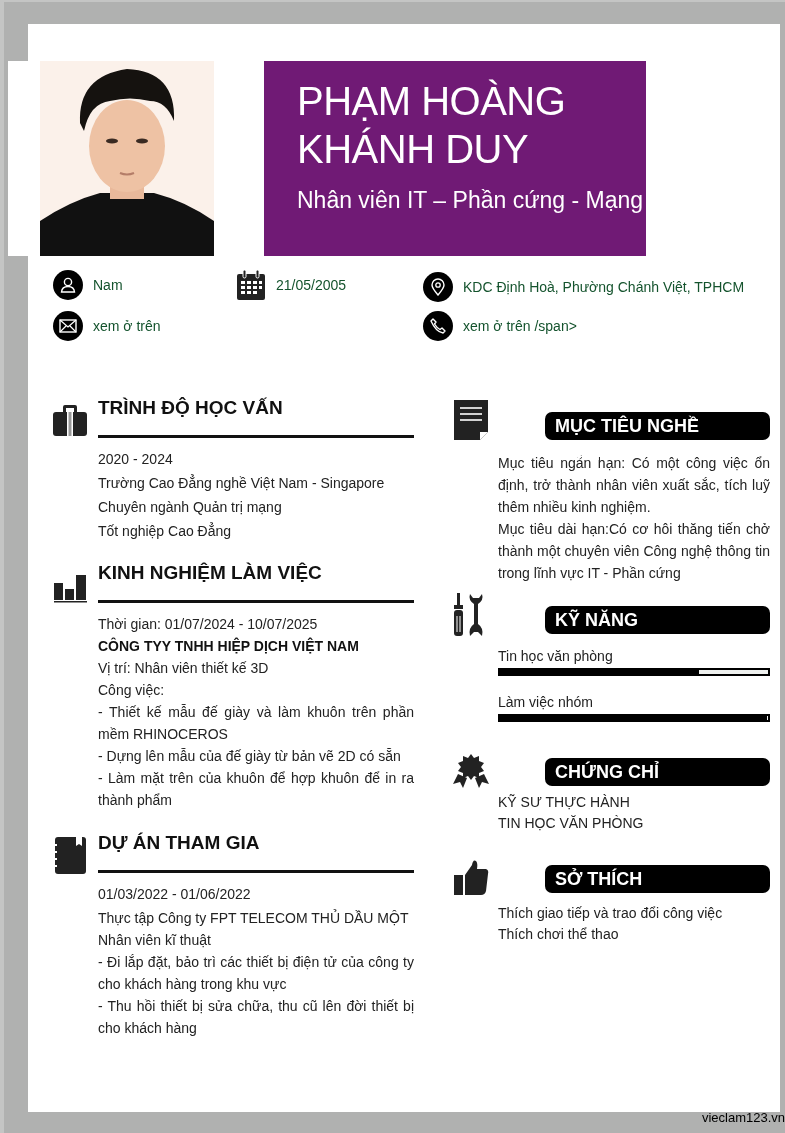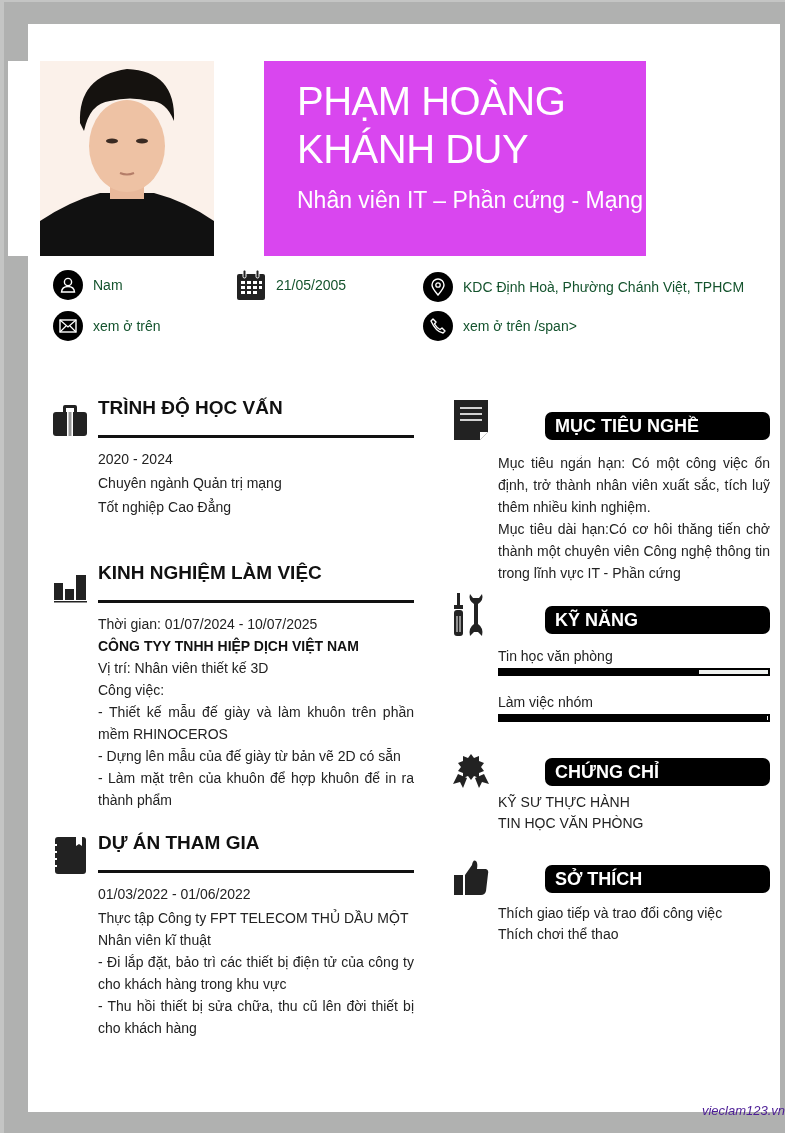--- a/index.html
+++ b/index.html
@@ -13,30 +13,30 @@
     border-top: 2px solid #c4c5c4;
   }
   .page {
     position: absolute; left: 24px; top: 22px; width: 752px; height: 1088px;
     background: #fff;
   }
   .page-ext {
     position: absolute; left: 4px; top: 59px; width: 24px; height: 195px; background: #fff;
   }
   .watermark {
-    position: absolute; right: 0; bottom: 15px; font-size: 13px; color: #4c1d95; font-style: italic;
+    position: absolute; right: 0; bottom: 8px; font-size: 13px; color: #000000;
   }
   .photo {
     position: absolute; left: 36px; top: 59px; width: 174px; height: 195px;
     background: #fbf1ea; overflow: hidden;
   }
   .photo svg { width: 100%; height: 100%; display: block; }
   .name-box {
     position: absolute; left: 260px; top: 59px; width: 382px; height: 195px;
-    background: #d946ef; color: #fff; padding: 16px 0 0 33px;
+    background: #701a75; color: #fff; padding: 16px 0 0 33px;
   }
   .name-box .name {
     font-size: 40px; line-height: 48px; font-weight: normal; letter-spacing: -0.5px;
   }
   .name-box .title {
     margin-top: 14px; font-size: 23px; font-weight: normal;
   }
   .contact {
     position: absolute; display: flex; align-items: center; font-size: 14px; color: #14532d;
   }
@@ -176,20 +176,21 @@
           <rect x="1" y="10" width="34" height="24" rx="3" fill="#222"></rect>
           <path d="M11 10 V5 Q11 3 13 3 H23 Q25 3 25 5 V10 H22 V6 H14 V10 Z" fill="#222"></path>
           <rect x="15" y="10" width="6" height="24" fill="#fff"></rect>
           <rect x="16.5" y="10" width="3" height="24" fill="#999"></rect>
         </svg>
     </span>
     <div class="htitle">TRÌNH ĐỘ HỌC VẤN</div>
   </div>
   <div class="body">
     <div>2020 - 2024</div>
+    <div style="margin-top:2px">Trường Cao Đẳng nghề Việt Nam - Singapore</div>
     <div style="margin-top:2px">Chuyên ngành Quản trị mạng</div>
     <div style="margin-top:2px">Tốt nghiệp Cao Đẳng</div>
   </div>
 </div>
 
 <div class="section-left" style="top:565px;">
   <div class="head">
     <span class="hicon">
       <svg width="36" height="36" viewBox="0 0 36 36">
           <rect x="2" y="16" width="9" height="17" fill="#222"></rect>

